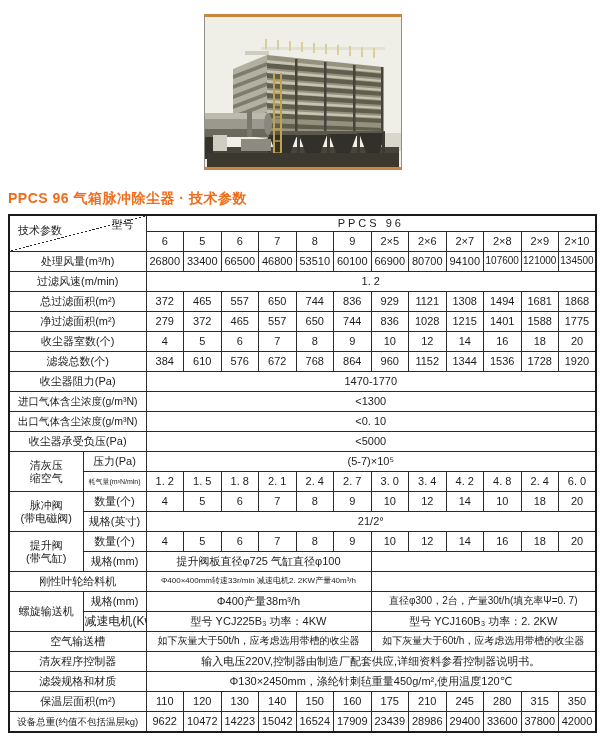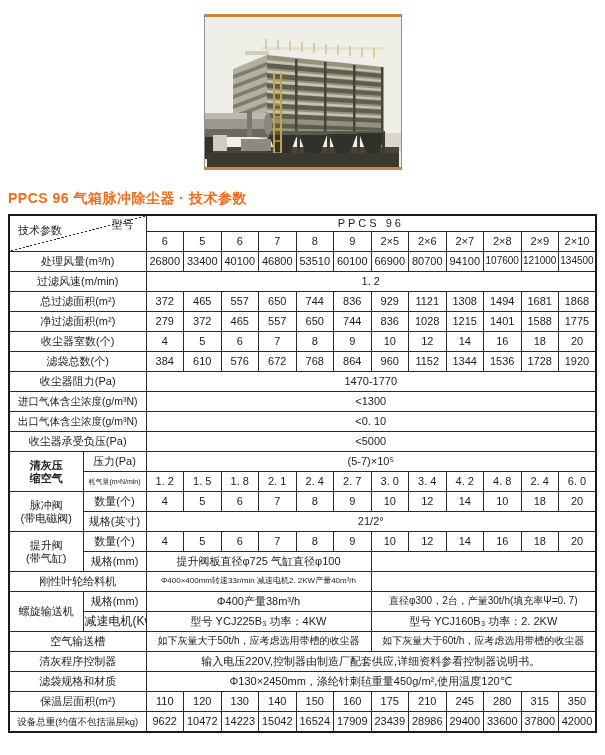--- a/index.html
+++ b/index.html
@@ -157,21 +157,21 @@
         <td class="model" style="font-size: 11px;">2×6</td>
         <td class="model" style="font-size: 11px;">2×7</td>
         <td class="model" style="font-size: 11px;">2×8</td>
         <td class="model" style="font-size: 11px; margin-left: 8px;">2×9</td>
         <td class="model" style="font-size: 11px;">2×10</td>
       </tr>
       <tr>
         <td colspan="2" style="font-size: 11px;">处理风量(m³/h)</td>
         <td style="font-size: 11px;">26800</td>
         <td style="font-size: 11px;">33400</td>
-        <td style="font-size: 11px;">40100</td>
+        <td style="font-size: 11px;">66500</td>
         <td style="font-size: 11px;">46800</td>
         <td style="font-size: 11px;">53510</td>
         <td style="font-size: 11px;">60100</td>
         <td style="font-size: 11px;">66900</td>
         <td style="font-size: 11px;">80700</td>
         <td style="font-size: 11px;">94100</td>
         <td style="font-size: 10px;">107600</td>
         <td style="font-size: 10px;">121000</td>
         <td style="font-size: 10px;">134500</td>
       </tr>
@@ -249,21 +249,21 @@
       </tr>
       <tr>
         <td colspan="2" style="font-size: 10.5px;">出口气体含尘浓度(g/m³N)</td>
         <td colspan="12" style="font-size: 11px;">&lt;0. 10</td>
       </tr>
       <tr>
         <td colspan="2" style="font-size: 11px;">收尘器承受负压(Pa)</td>
         <td colspan="12" style="font-size: 11px;">&lt;5000</td>
       </tr>
       <tr>
-        <td rowspan="2" class="glabel" style="font-size: 11px; font-weight: bold;">清灰压
+        <td rowspan="2" class="glabel" style="font-size: 11px;">清灰压
 缩空气</td>
         <td style="font-size: 11px;">压力(Pa)</td>
         <td colspan="12" style="font-size: 11px;">(5-7)×10⁵</td>
       </tr>
       <tr>
         <td style="font-size: 7px;">耗气量(m³N/min)</td>
         <td style="font-size: 11px;">1. 2</td>
         <td style="font-size: 11px;">1. 5</td>
         <td style="font-size: 11px;">1. 8</td>
         <td style="font-size: 11px;">2. 1</td>

